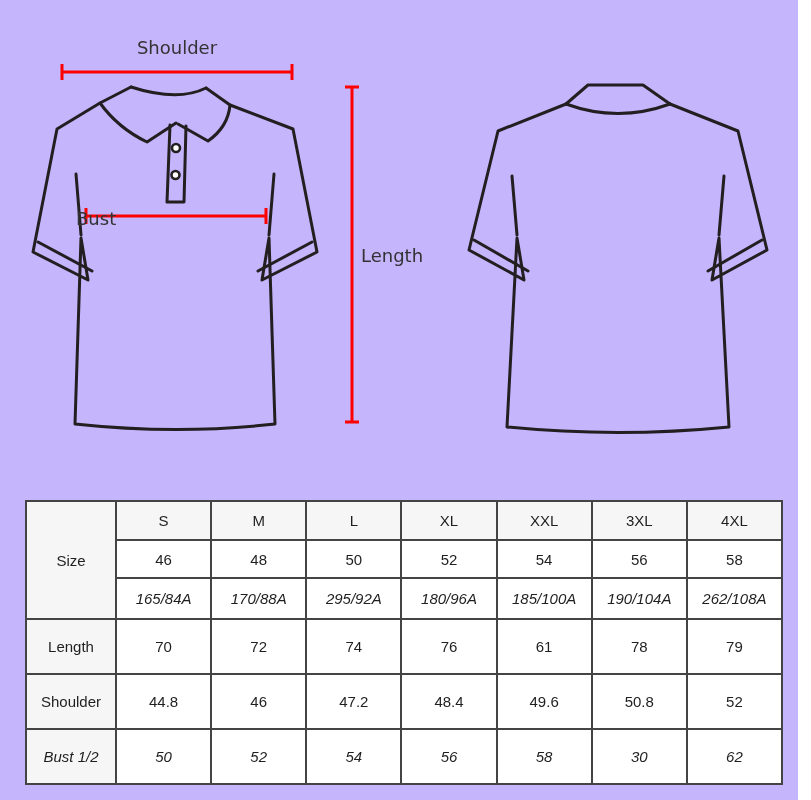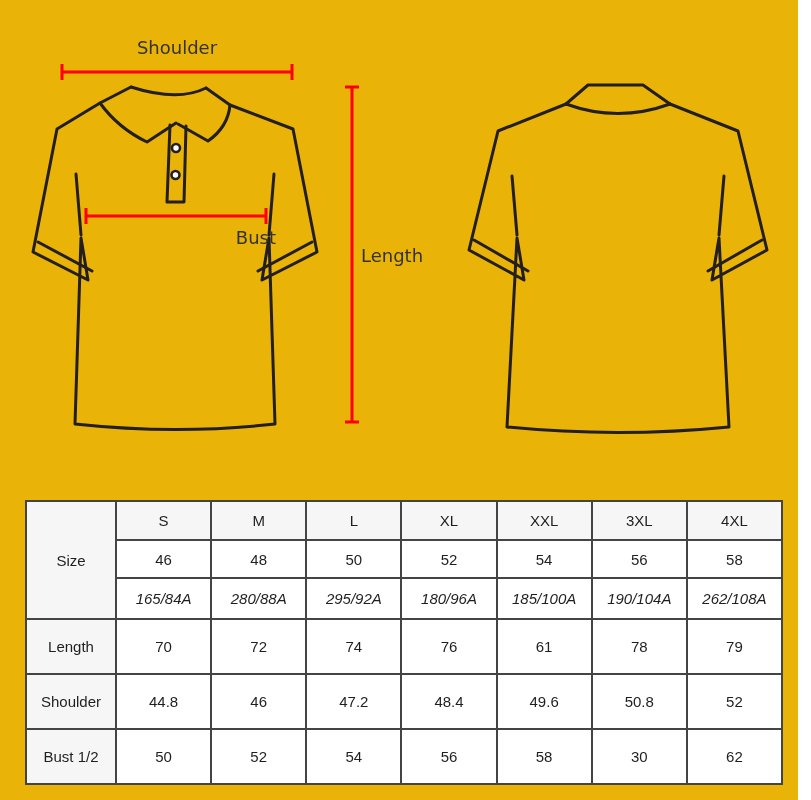--- a/index.html
+++ b/index.html
@@ -1,50 +1,50 @@
 <!DOCTYPE html>
 <html><head>
 <meta charset="utf-8">
 <style>
   html,body{margin:0;padding:0;background:#ffffff;}
   .stage{
-    position:relative;width:798px;height:800px;background:#eab308;
+    position:relative;width:798px;height:800px;background:#c4b5fd;
     font-family:"Liberation Sans","DejaVu Sans",sans-serif;overflow:hidden;
   }
   
   .diagram{position:absolute;left:0;top:0;width:811px;height:490px;}
   .shirt-svg{position:absolute;}
   .shirt-svg path, .shirt-svg circle{fill:none;stroke:#231f20;stroke-width:3;stroke-linejoin:round;stroke-linecap:round;}
   .shirt-svg circle{stroke-width:2.6;fill:#ffffff;}
   .front-svg{left:20px;top:80px;width:320px;height:370px;}
   .back-svg{left:455px;top:80px;width:340px;height:370px;}
   .measure-svg{position:absolute;left:0;top:0;width:811px;height:490px;}
   .measure-svg line{stroke:#ff0000;stroke-width:3;}
   .measure-label{
     position:absolute;color:#333333;font-size:18px;line-height:20px;
     font-family:"DejaVu Sans","Liberation Sans",sans-serif;
   }
   .lbl-shoulder{left:77px;top:38px;width:200px;text-align:center;}
-  .lbl-bust{left:76px;top:228px;width:200px;text-align:right;}
+  .lbl-bust{left:76px;top:209px;width:200px;text-align:left;}
   .lbl-length{left:361px;top:246px;}
   
   .size-table{
     position:absolute;left:25px;top:500px;width:758px;height:283px;
     border-collapse:collapse;table-layout:fixed;
     font-size:15px;color:#1f1f1f;text-align:center;
   }
   .size-table td,.size-table th{
     border:2px solid #444444;padding:0;font-weight:400;vertical-align:middle;
   }
   .size-table .hd{background:#f6f6f6;}
   .size-table td{background:#ffffff;}
   .size-table td.hd{background:#f6f6f6;}
   .col-head{width:90px;}
   .r1{height:39px;} .r2{height:38px;} .r3{height:41px;font-style:italic;}
-  .r4{height:55px;} .r5{height:55px;} .r6{height:55px;}
+  .r4{height:55px;} .r5{height:55px;} .r6{height:55px;font-style:italic;}
 </style>
 </head>
 <body>
 
 <div class="stage">
 
   <div class="diagram">
 
     <svg class="shirt-svg front-svg" viewBox="0 0 320 370">
       <path d="M 80 23 L 37 49 L 13 172 L 68 200 L 61 158 L 55 344 Q 157 355 255 344 L 249 158 L 242 200 L 297 172 L 273 49 L 210 25"></path>
@@ -119,21 +119,21 @@
         <td>46</td>
         <td>48</td>
         <td>50</td>
         <td>52</td>
         <td>54</td>
         <td>56</td>
         <td>58</td>
       </tr>
       <tr class="r3">
         <td>165/84A</td>
-        <td>280/88A</td>
+        <td>170/88A</td>
         <td>295/92A</td>
         <td>180/96A</td>
         <td>185/100A</td>
         <td>190/104A</td>
         <td>262/108A</td>
       </tr>
       <tr class="r4">
         <td class="hd">Length</td>
         <td>70</td>
         <td>72</td>

